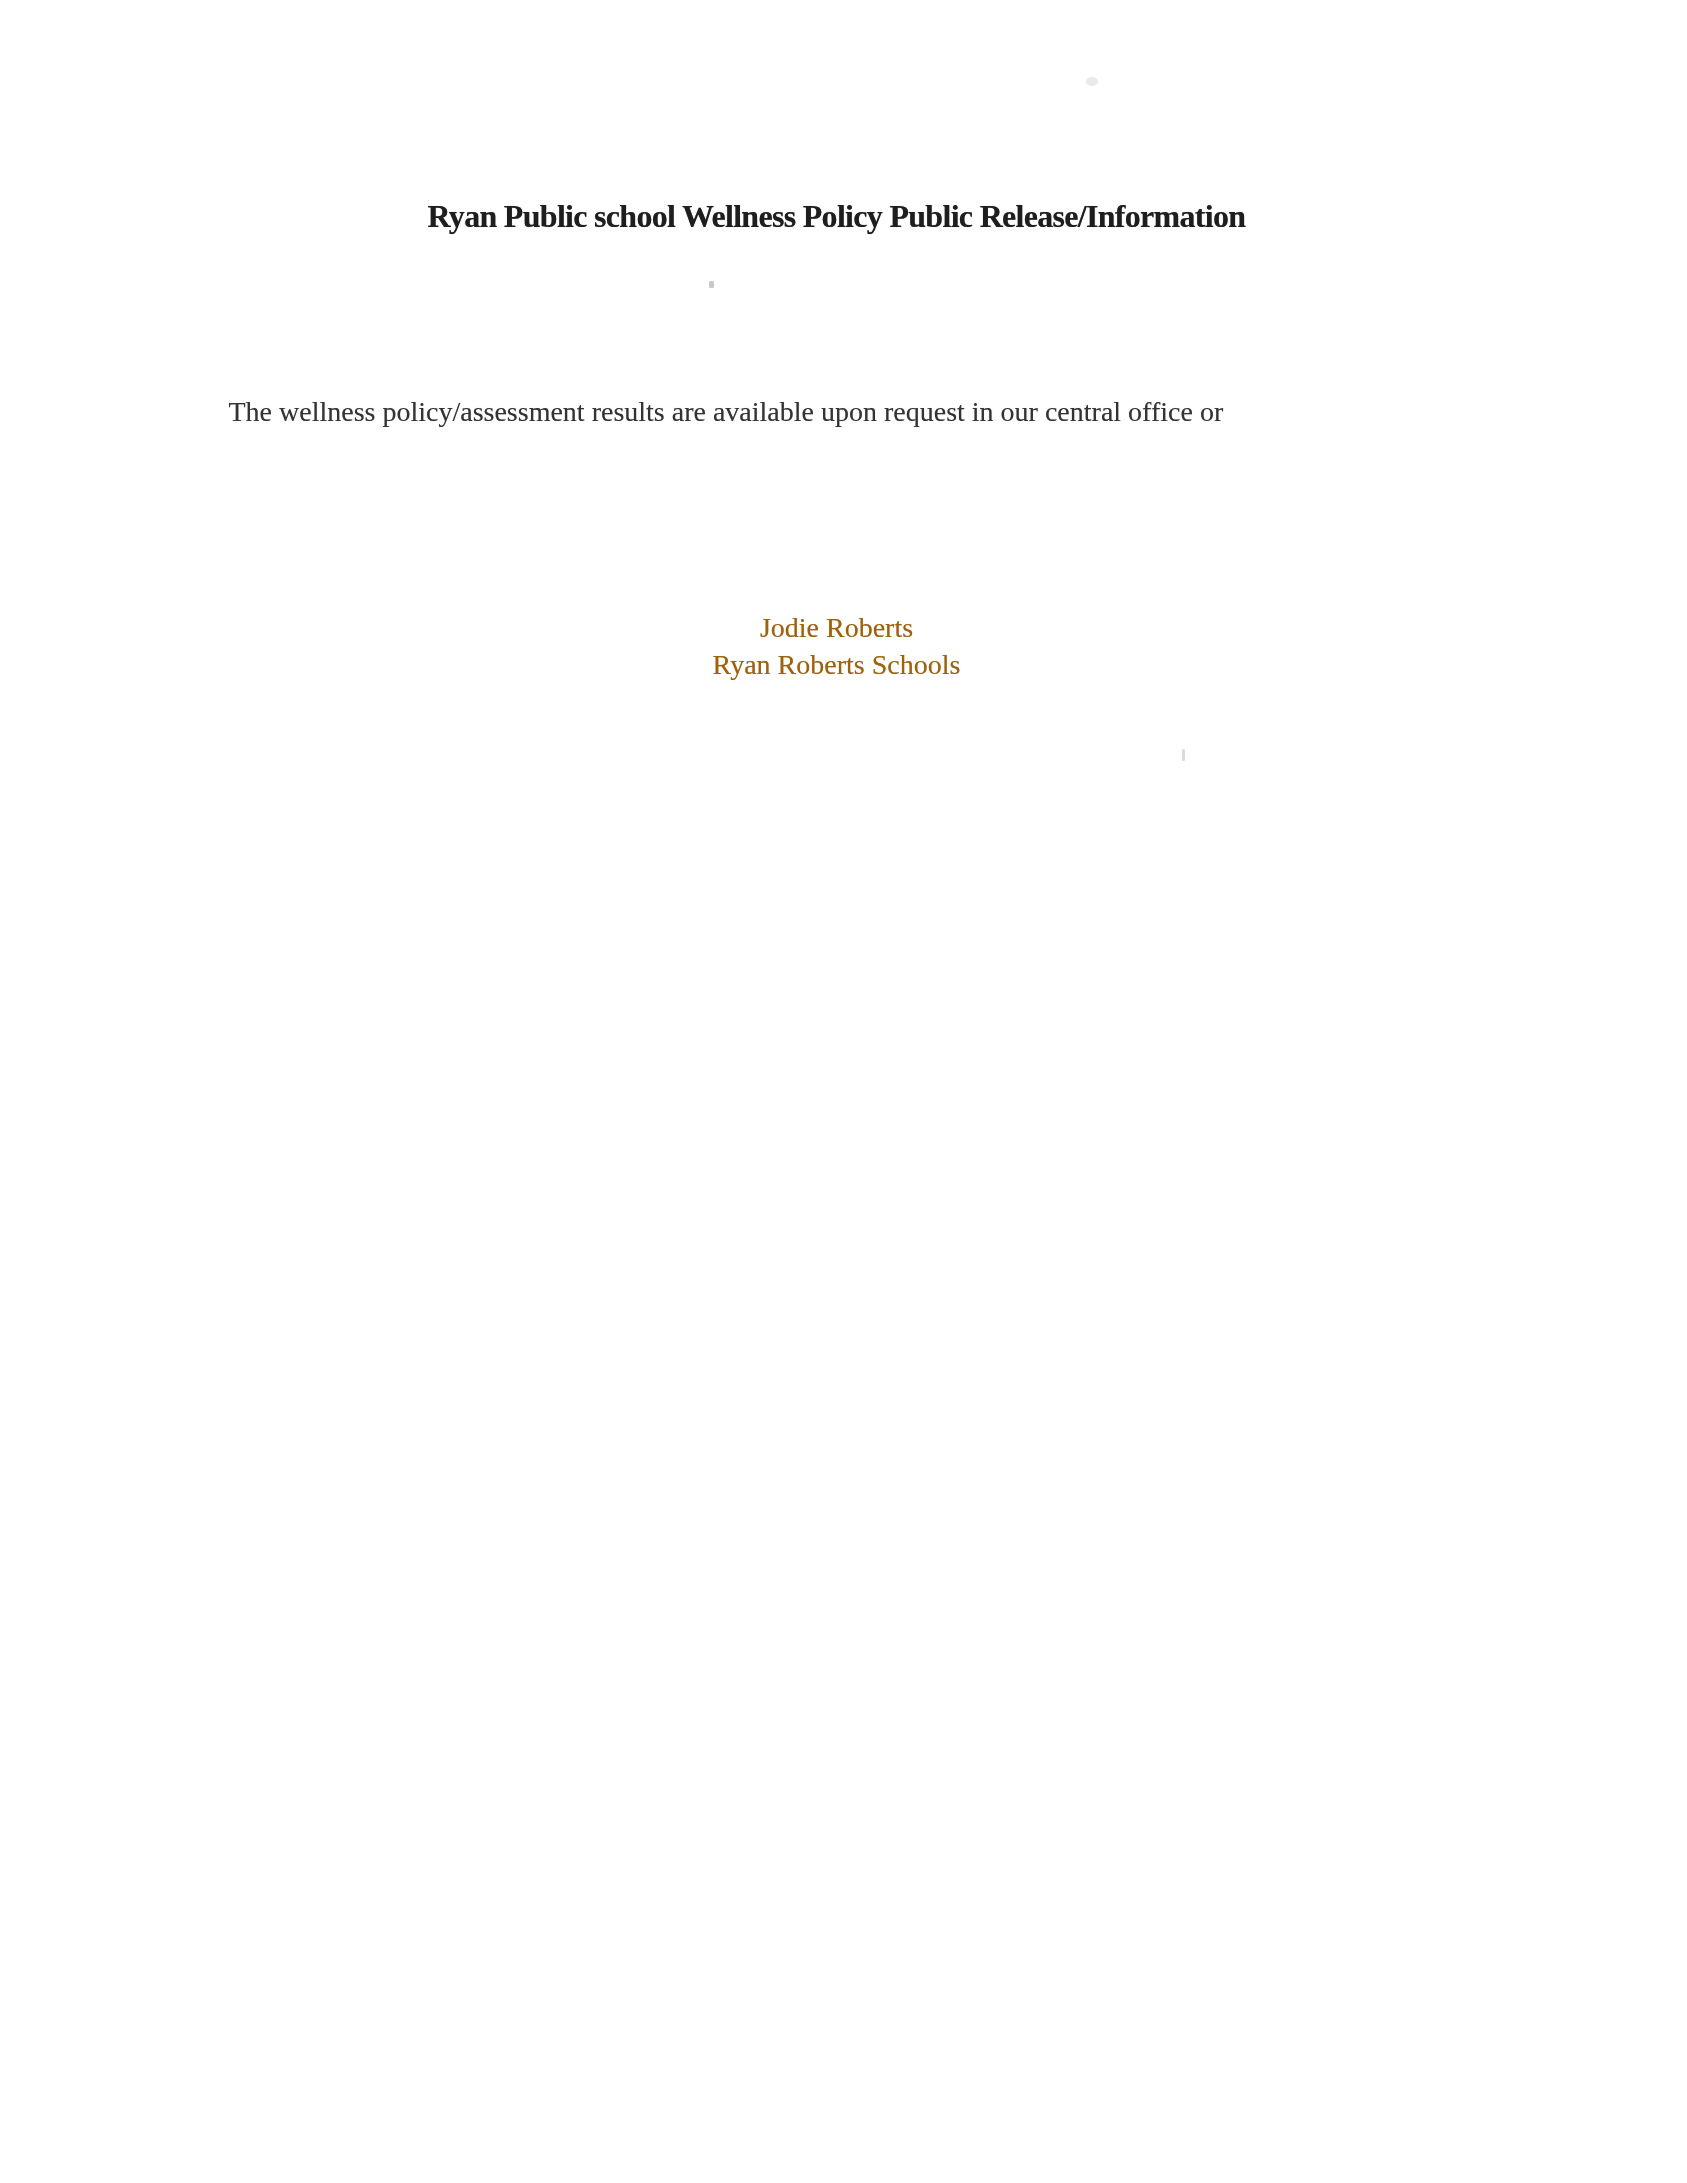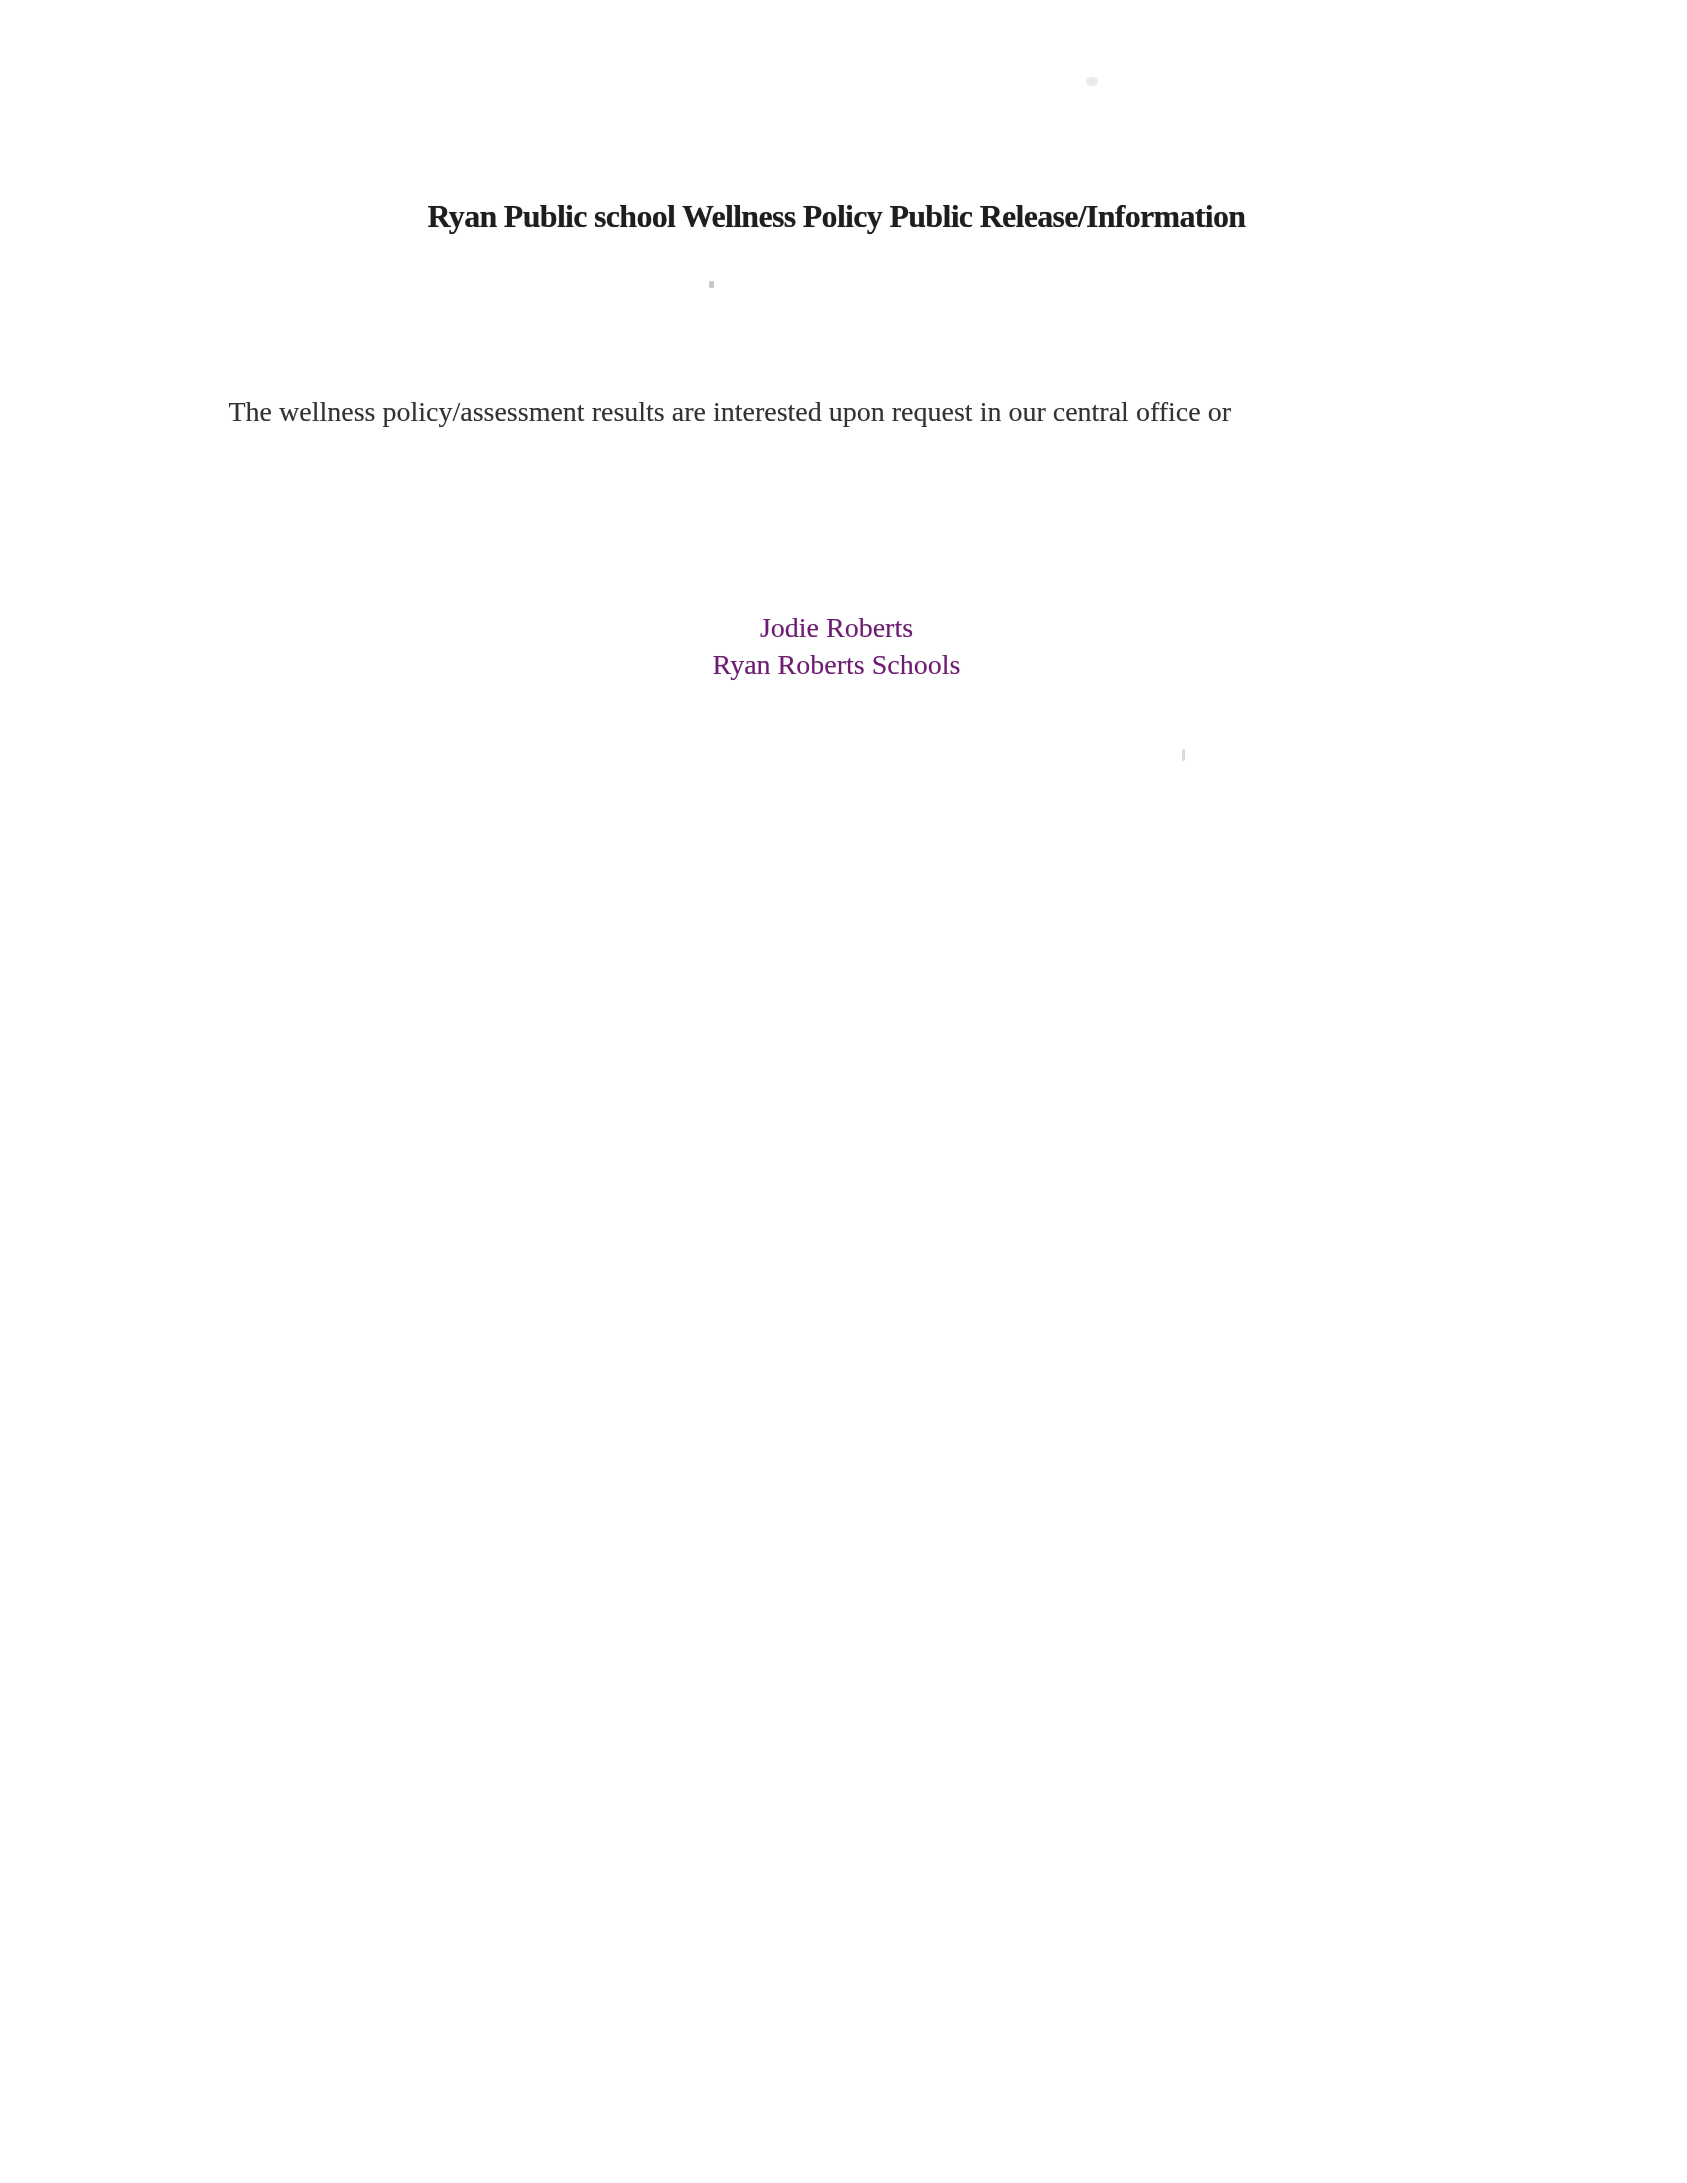--- a/index.html
+++ b/index.html
@@ -51,21 +51,21 @@
     white-space: pre;
     cursor: pointer;
   }
   .contact-block {
     position: absolute;
     left: 185px;
     top: 609px;
     width: 1303px;
     text-align: center;
     font-size: 28px;
-    color: #701a75;
+    color: #a16207;
     text-shadow: 0 0 0.7px rgba(50,50,50,0.4);
   }
   .contact-line {
     height: 37px;
     line-height: 37px;
   }
   .scan-artifact {
     position: absolute;
     border-radius: 50%;
   }
@@ -98,21 +98,21 @@
 </style>
 </head>
 <body>
 
 <div class="page">
 
   <div class="doc-title">Ryan Public school Wellness Policy Public Release/Information</div>
 
   <div class="paragraph">
     <div class="para-line">
-      <span>The wellness policy/assessment results are interested upon request in our central office or</span>
+      <span>The wellness policy/assessment results are available upon request in our central office or</span>
     </div>
   </div>
 
   <div class="contact-block">
     <div class="contact-line">Jodie Roberts</div>
     <div class="contact-line">Ryan Roberts Schools</div>
   </div>
 
   <div class="scan-artifact artifact-1"></div>
   <div class="scan-artifact artifact-2"></div>

